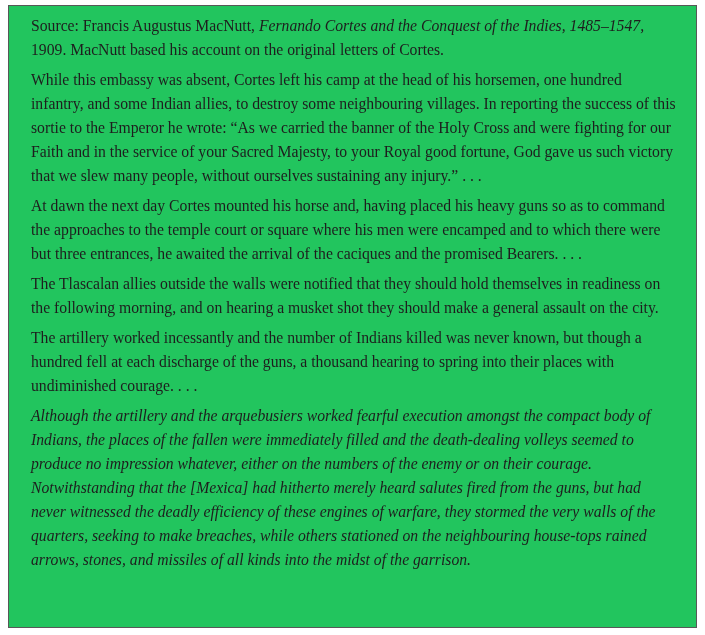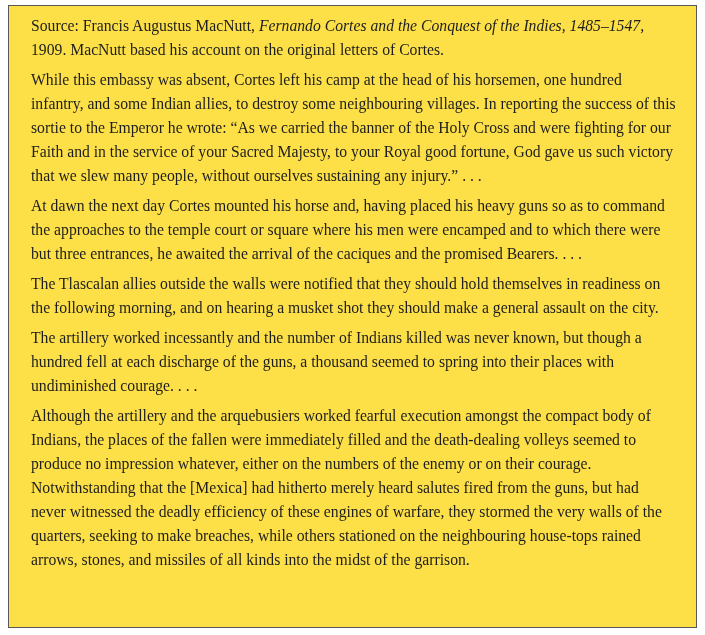--- a/index.html
+++ b/index.html
@@ -14,49 +14,50 @@
     font-family: "Liberation Serif", serif;
   }
   .doc-box {
     position: absolute;
     left: 8px;
     top: 5px;
     width: 689px;
     height: 623px;
     box-sizing: border-box;
     border: 1.5px solid #585858;
-    background: #fde047;
+    background: #22c55e;
     padding: 8px 20px 8px 22px;
     overflow: hidden;
     color: #1e1e1e;
   }
   .para {
     margin: 0 0 6px 0;
     font-size: 15.7px;
     line-height: 24px;
     text-align: left;
     color: #1e1e1e;
   }
   .para:last-child {
     margin-bottom: 14px;
+    font-style: italic;
   }
   .book-title {
     font-style: italic;
   }
 </style>
 </head>
 <body>
 
 <div class="doc-box">
 
   <p class="para"><span>Source: Francis Augustus MacNutt, </span><span class="book-title">Fernando Cortes and the Conquest of the Indies, 1485–1547,</span><span> 1909. MacNutt based his account on the original letters of Cortes.</span></p>
 
   <p class="para">While this embassy was absent, Cortes left his camp at the head of his horsemen, one hundred infantry, and some Indian allies, to destroy some neighbouring villages. In reporting the success of this sortie to the Emperor he wrote: “As we carried the banner of the Holy Cross and were fighting for our Faith and in the service of your Sacred Majesty, to your Royal good fortune, God gave us such victory that we slew many people, without ourselves sustaining any injury.” . . .</p>
 
   <p class="para">At dawn the next day Cortes mounted his horse and, having placed his heavy guns so as to command the approaches to the temple court or square where his men were encamped and to which there were but three entrances, he awaited the arrival of the caciques and the promised Bearers. . . .</p>
 
   <p class="para">The Tlascalan allies outside the walls were notified that they should hold themselves in readiness on the following morning, and on hearing a musket shot they should make a general assault on the city.</p>
 
-  <p class="para">The artillery worked incessantly and the number of Indians killed was never known, but though a hundred fell at each discharge of the guns, a thousand seemed to spring into their places with undiminished courage. . . .</p>
+  <p class="para">The artillery worked incessantly and the number of Indians killed was never known, but though a hundred fell at each discharge of the guns, a thousand hearing to spring into their places with undiminished courage. . . .</p>
 
   <p class="para">Although the artillery and the arquebusiers worked fearful execution amongst the compact body of Indians, the places of the fallen were immediately filled and the death-dealing volleys seemed to produce no impression whatever, either on the numbers of the enemy or on their courage. Notwithstanding that the [Mexica] had hitherto merely heard salutes fired from the guns, but had never witnessed the deadly efficiency of these engines of warfare, they stormed the very walls of the quarters, seeking to make breaches, while others stationed on the neighbouring house-tops rained arrows, stones, and missiles of all kinds into the midst of the garrison.</p>
 
 </div>
 
 </body></html>

